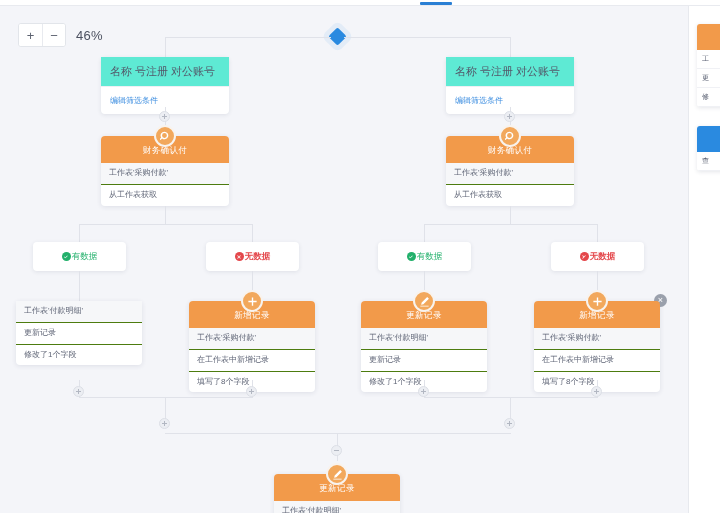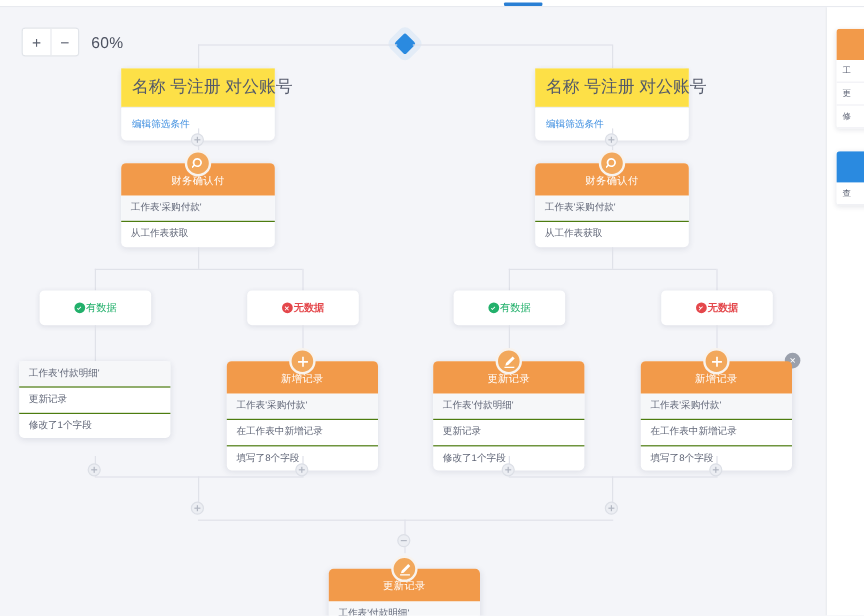--- a/index.html
+++ b/index.html
@@ -60,22 +60,22 @@
     transform: rotate(45deg); border-radius: 2px; cursor: pointer;
     box-shadow: 0 0 0 5px rgba(42,138,224,.08);
   }
 
   
   .card {
     position: absolute; background: #ffffff; border-radius: 4px;
     box-shadow: 0 1px 4px rgba(40,50,80,.10); overflow: visible;
   }
   .card-field {
-    font-size: 14px; color: #53596a; padding: 7px 9px;
-    background: #fde047; border-bottom: 1px solid #eef0f4; white-space: nowrap;
+    font-size: 11px; color: #53596a; padding: 7px 9px;
+    background: #5eead4; border-bottom: 1px solid #eef0f4; white-space: nowrap;
   }
   .card-link {
     font-size: 8px; color: #3d8ee0; padding: 8px 9px; white-space: nowrap; cursor: pointer;
   }
 
   
   .node {
     position: absolute; border-radius: 4px; background: #fff;
     box-shadow: 0 1px 5px rgba(40,50,80,.11);
   }
@@ -137,21 +137,21 @@
 
   <div class="topbar">
     <div class="tab-indicator"></div>
   </div>
 
   <div class="zoom-wrap">
     <div class="zoom-btns">
       <div class="zoom-btn">+</div>
       <div class="zoom-btn">−</div>
     </div>
-    <div class="zoom-level">60%</div>
+    <div class="zoom-level">46%</div>
   </div>
 
   <div class="canvas">
 
     <div class="diamond" style="left:331px; top:24px;"></div>
     <div class="ln h" style="left:165px; top:31px; width:166px;"></div>
     <div class="ln h" style="left:344px; top:31px; width:166px;"></div>
     <div class="ln v" style="left:165px; top:31px; height:20px;"></div>
     <div class="ln v" style="left:510px; top:31px; height:20px;"></div>
 

